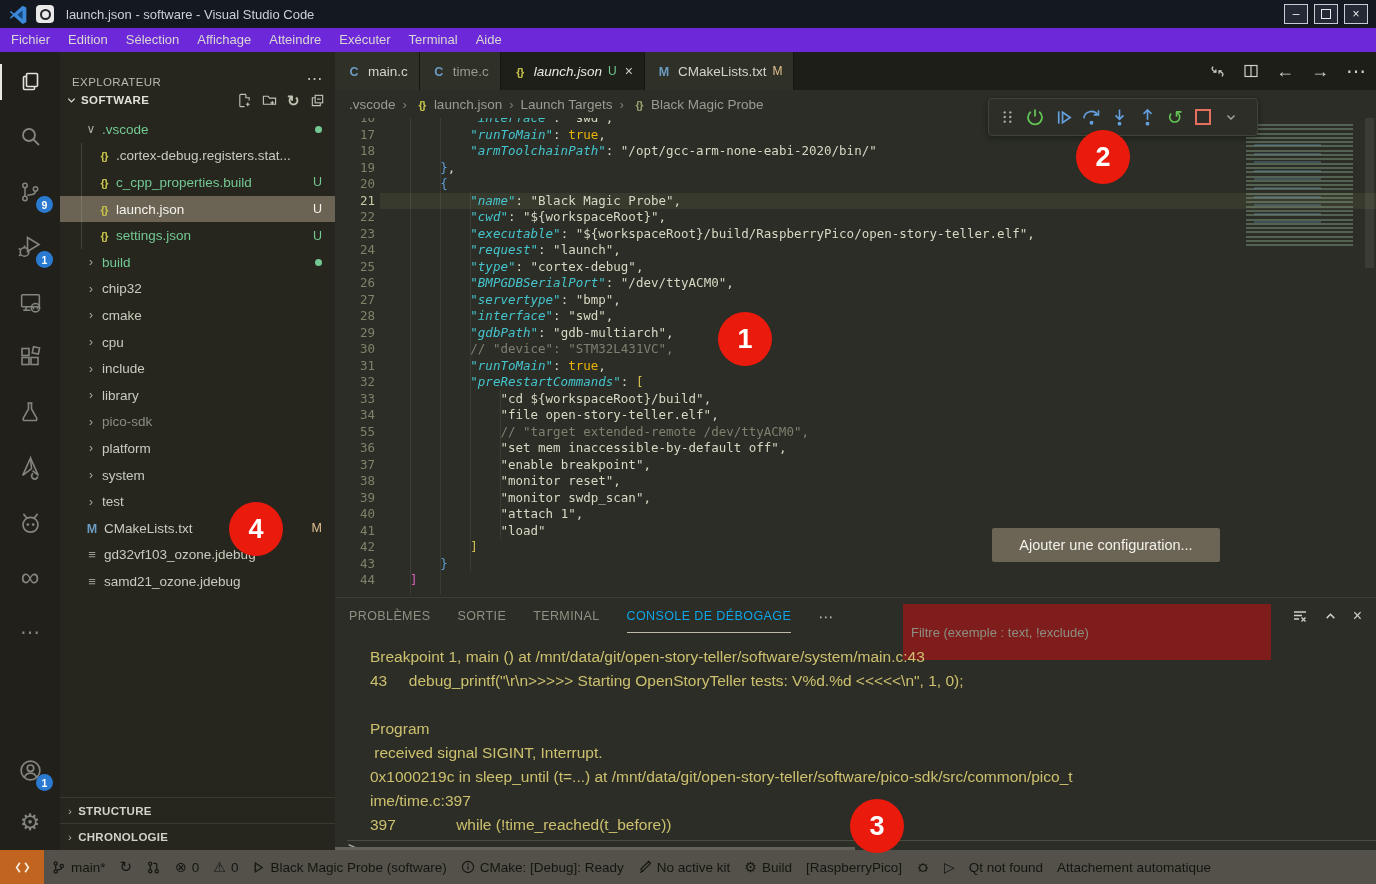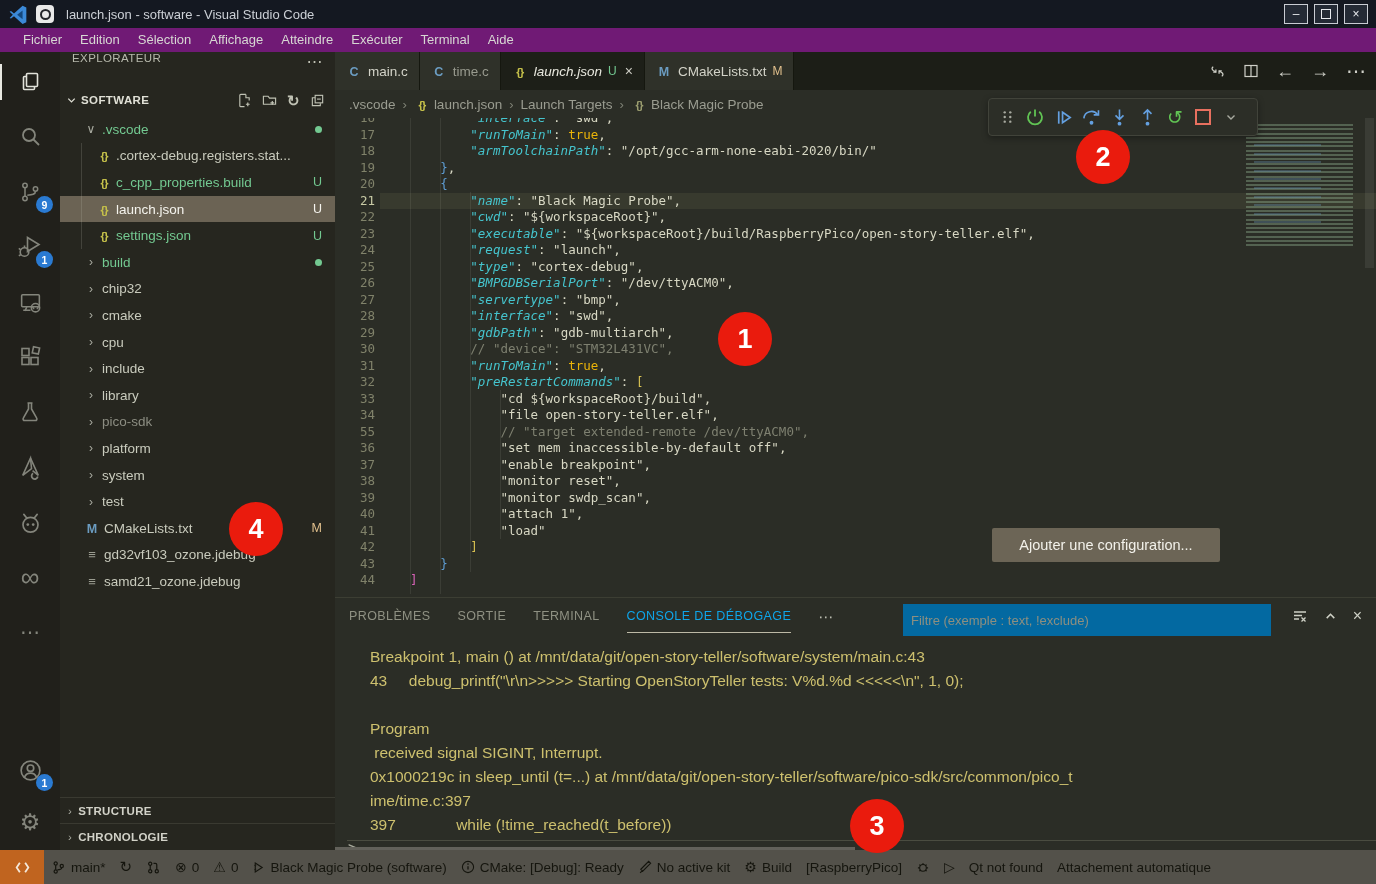--- a/index.html
+++ b/index.html
@@ -9,38 +9,38 @@
   .titlebar{height:28px;background:#141821;display:flex;align-items:center;color:#ccd0d6;font-size:13px;}
   .tb-logo{margin-left:8px;display:flex;align-items:center;}
   .tb-appicon{width:18px;height:18px;border-radius:4px;background:#e9e9e9;margin-left:8px;position:relative;}
   .tb-appicon::after{content:"";position:absolute;left:4px;top:4px;width:7px;height:7px;border-radius:50%;border:2px solid #23252a;}
   .tb-title{margin-left:12px;white-space:nowrap;}
   .tb-controls{margin-left:auto;margin-right:8px;display:flex;gap:6px;}
   .tb-btn{width:22px;height:18px;border:1px solid #c9ccd3;display:flex;align-items:center;justify-content:center;
           color:#e8eaee;font-size:12px;background:#242a35;}
   .tb-btn .sq{width:8px;height:8px;border:1.5px solid #e8eaee;}
   
-  .menubar{height:24px;background:#701a75;display:flex;align-items:center;font-size:13px;color:#d7d7d3;padding-left:14px;}
+  .menubar{height:24px;background:#6d28d9;display:flex;align-items:center;font-size:13px;color:#d7d7d3;padding-left:2px;}
   .menu-item{padding:0 9px;line-height:24px;}
   
   .body{position:absolute;top:52px;left:0;right:0;bottom:34px;display:flex;}
   
   .activitybar{width:60px;background:#21201b;display:flex;flex-direction:column;position:relative;flex:none;}
   .ab-top{display:flex;flex-direction:column;padding-top:6px;gap:7px;}
   .ab-bottom{margin-top:auto;display:flex;flex-direction:column;gap:4px;margin-bottom:4px;}
   .ab-item{position:relative;height:48px;display:flex;align-items:center;justify-content:center;color:#84857c;}
   .ab-item.active{color:#e2e2da;}
   .ab-item.active::before{content:"";position:absolute;left:0;top:6px;bottom:6px;width:2px;background:#e8e8e2;}
   .ab-badge{position:absolute;right:7px;bottom:3px;background:#2a7ad2;color:#fff;border-radius:9px;
             min-width:17px;height:17px;font-size:10.5px;font-weight:bold;display:flex;align-items:center;justify-content:center;}
   .g26{font-size:26px;line-height:1;} .g20{font-size:20px;line-height:1;} .g24{font-size:23px;line-height:1;}
   .g19{font-size:19px;line-height:1;} .g15{font-size:15px;line-height:1;}
   
   .sidebar{width:275px;background:#26261f;position:relative;flex:none;overflow:hidden;color:#c9cbbd;}
-  .sb-header{height:36px;display:flex;align-items:flex-start;padding:0 12px;font-size:11.5px;color:#b7b9ac;letter-spacing:.4px;gap:16px;}
+  .sb-header{height:36px;display:flex;align-items:flex-end;padding:0 12px;font-size:11.5px;color:#b7b9ac;letter-spacing:.4px;gap:16px;}
   .sb-header .more{margin-left:auto;font-size:16px;color:#c0c2b4;}
   .sb-section{height:24px;display:flex;align-items:center;font-size:11.5px;font-weight:bold;color:#e0e0d6;
               letter-spacing:.4px;gap:4px;padding-left:6px;}
   .sb-section .acts{margin-left:auto;display:flex;gap:10px;margin-right:10px;color:#c0c2b4;}
   .tree{position:absolute;top:64px;left:0;right:0;}
   .trow{height:26.6px;display:flex;align-items:center;font-size:13.5px;white-space:nowrap;position:relative;}
   .trow .chev{width:14px;color:#a9aba0;font-size:12px;display:flex;justify-content:center;flex:none;}
   .trow.sel{background:#6b6354;color:#f5f4ee;}
   .trow .lbl{overflow:hidden;text-overflow:ellipsis;margin-left:4px;}
   .trow .right{position:absolute;right:13px;font-size:12.5px;}
@@ -93,22 +93,22 @@
   
   .addcfg{position:absolute;left:657px;top:476px;width:228px;height:34px;background:#6c6556;color:#f2f1ea;
           font-size:14.5px;display:flex;align-items:center;justify-content:center;border-radius:2px;z-index:4;}
   
   .panel{flex:1;position:relative;border-top:1px solid #3c3e33;overflow:hidden;}
   .panel-tabs{height:35px;display:flex;align-items:flex-end;gap:27px;padding-left:14px;font-size:12.5px;
               letter-spacing:.4px;color:#8f9183;}
   .ptab{padding-bottom:9px;border-bottom:1.5px solid transparent;}
   .ptab.active{color:#0ea5e9;border-bottom-color:#bdb9a6;}
   .ptab-more{padding-bottom:7px;font-size:15px;color:#b9bbae;}
-  .pfilter{position:absolute;right:105px;top:6px;width:352px;height:24px;background:#0369a1;border:none;outline:none;
-           color:#d0d0c4;font-size:13px;padding:4px 8px;font-family:"Liberation Sans",sans-serif;}
+  .pfilter{position:absolute;right:105px;top:6px;width:352px;height:24px;background:#7f1d1d;border:none;outline:none;
+           color:#d0d0c4;font-size:13px;padding:16px 8px;font-family:"Liberation Sans",sans-serif;}
   .pfilter::placeholder{color:#8d8f80;}
   .picons{position:absolute;right:14px;top:9px;display:flex;gap:16px;color:#cfd1c6;}
   .console{position:absolute;top:47px;left:35px;right:4px;font-family:Liberation Sans, sans-serif;font-size:15.5px;
            line-height:24px;color:#cdc06e;white-space:pre;overflow:hidden;}
   .prompt-rule{position:absolute;left:12px;right:0;bottom:9px;border-top:1px solid #4a4c40;}
   .prompt{position:absolute;left:13px;bottom:-7px;color:#a8aa9c;font-family:"DejaVu Sans Mono",monospace;font-size:15px;}
   .hscroll{position:absolute;left:0;bottom:0;width:520px;height:3px;background:#62615a;}
   
   .statusbar{position:absolute;left:0;right:0;bottom:0;height:34px;background:#53514a;color:#15150e;display:flex;
              align-items:stretch;font-size:13.5px;overflow:hidden;white-space:nowrap;}

